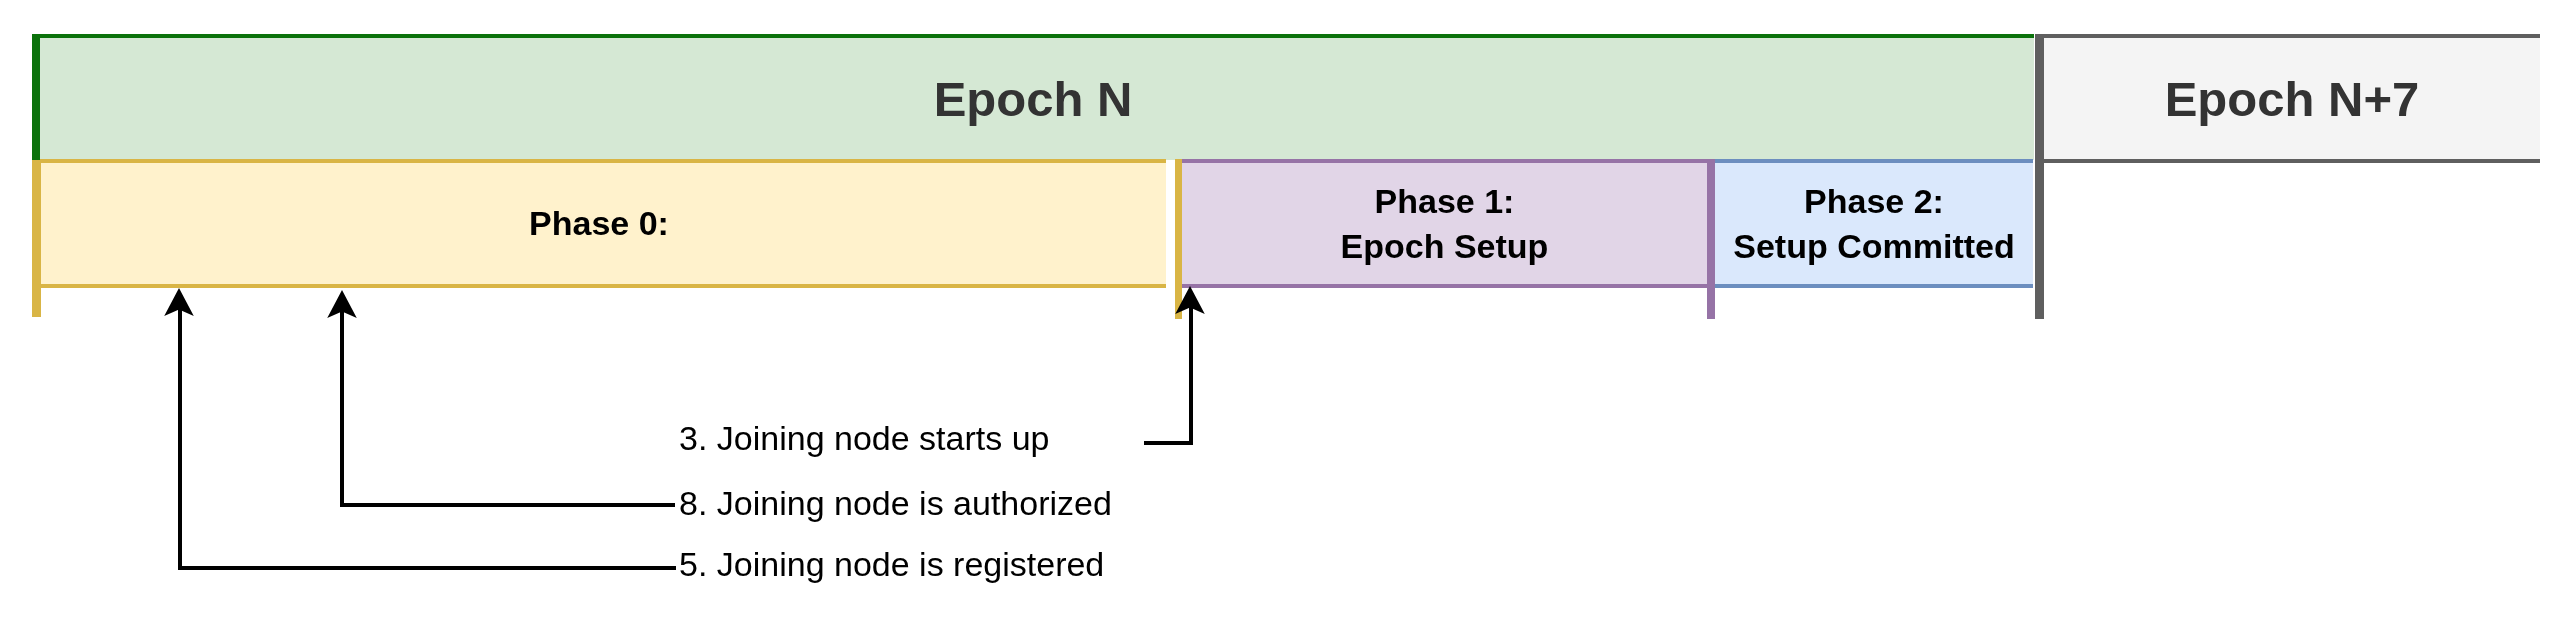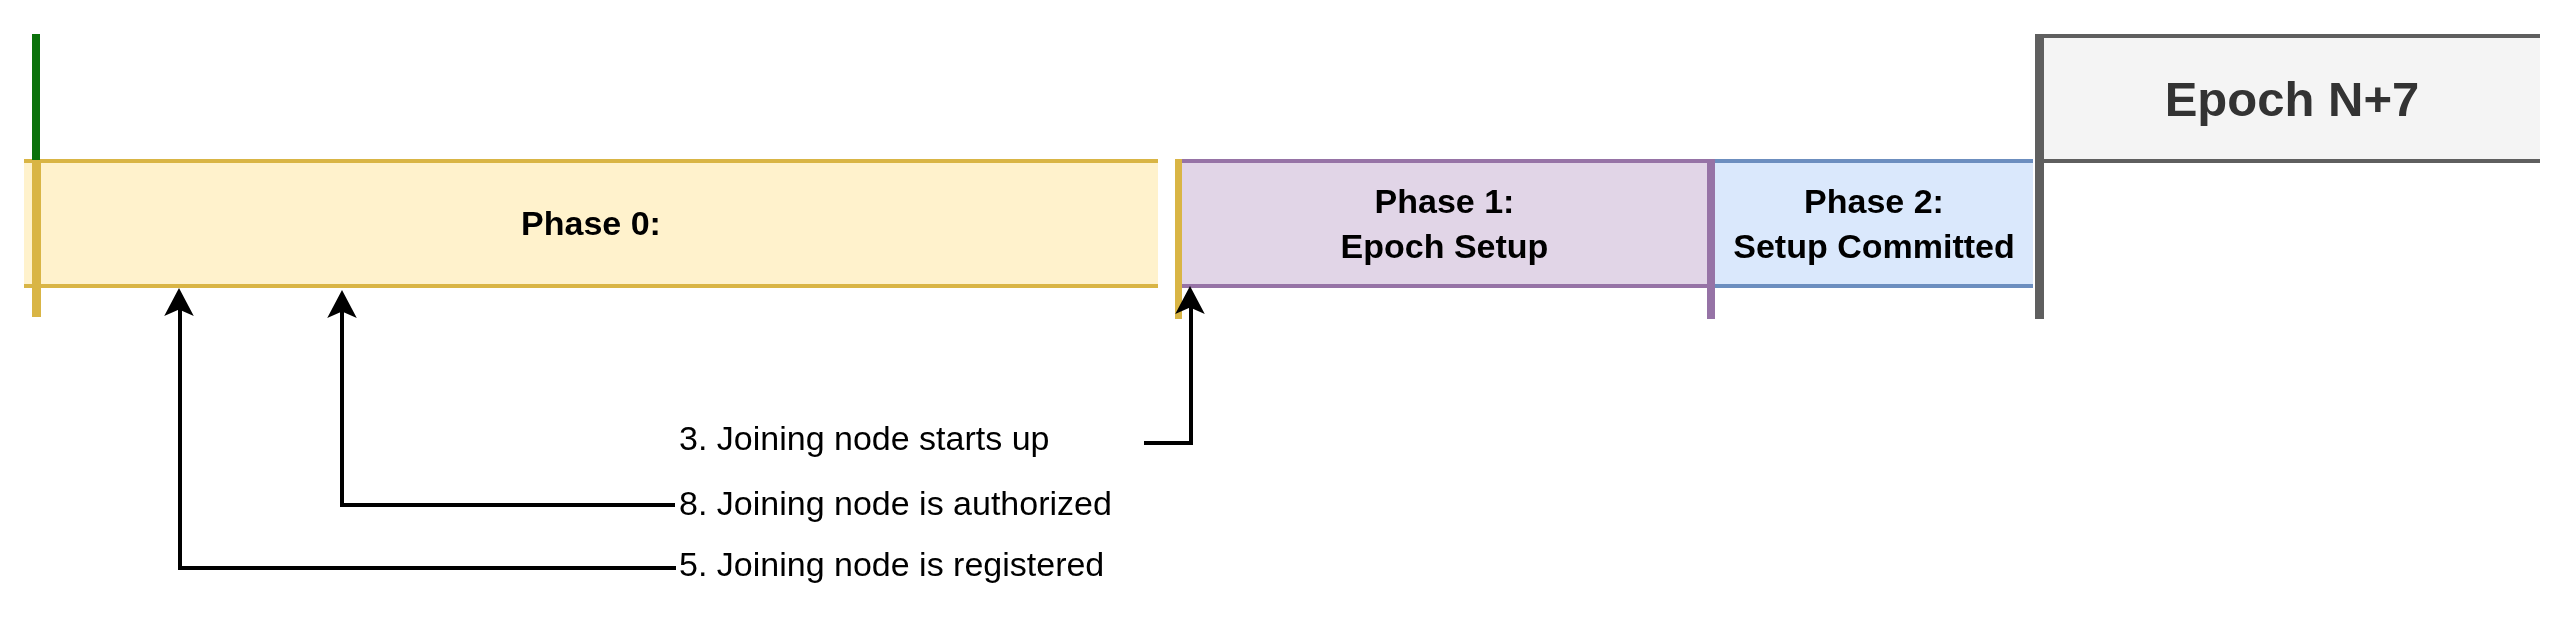--- a/index.html
+++ b/index.html
@@ -30,21 +30,21 @@
   .epoch-label {
     font-size: 49px; font-weight: bold; color: #333333; white-space: nowrap;
   }
 
   
   .phase-box {
     top: 159px; height: 129px;
     display: flex; flex-direction: column; align-items: center; justify-content: center;
   }
   .phase0-box {
-    left: 24px; width: 1134px;
+    left: 32px; width: 1134px;
     background: var(--phase0_fill);
     border-top: 4.7px solid var(--phase0_border);
     border-bottom: 4.7px solid var(--phase0_border);
   }
   .phase1-box {
     left: 1182px; width: 525px;
     background: var(--phase1_fill);
     border-top: 4.7px solid var(--phase1_border);
     border-bottom: 4.7px solid var(--phase1_border);
   }
@@ -88,20 +88,23 @@
   }
   .ann-row3 { top: 419px; }
   .ann-row2 { top: 484px; }
   .ann-row1 { top: 545px; }
 </style>
 </head>
 <body>
 
 <div class="canvas">
 
+  <div class="abs epoch-n-box">
+    <span class="epoch-label">Epoch N</span>
+  </div>
 
   <div class="abs epoch-n1-box">
     <span class="epoch-label">Epoch N+7</span>
   </div>
 
   <div class="abs phase-box phase0-box">
     <span class="phase-line">Phase 0:</span>
   </div>
 
   <div class="abs phase-box phase1-box">

